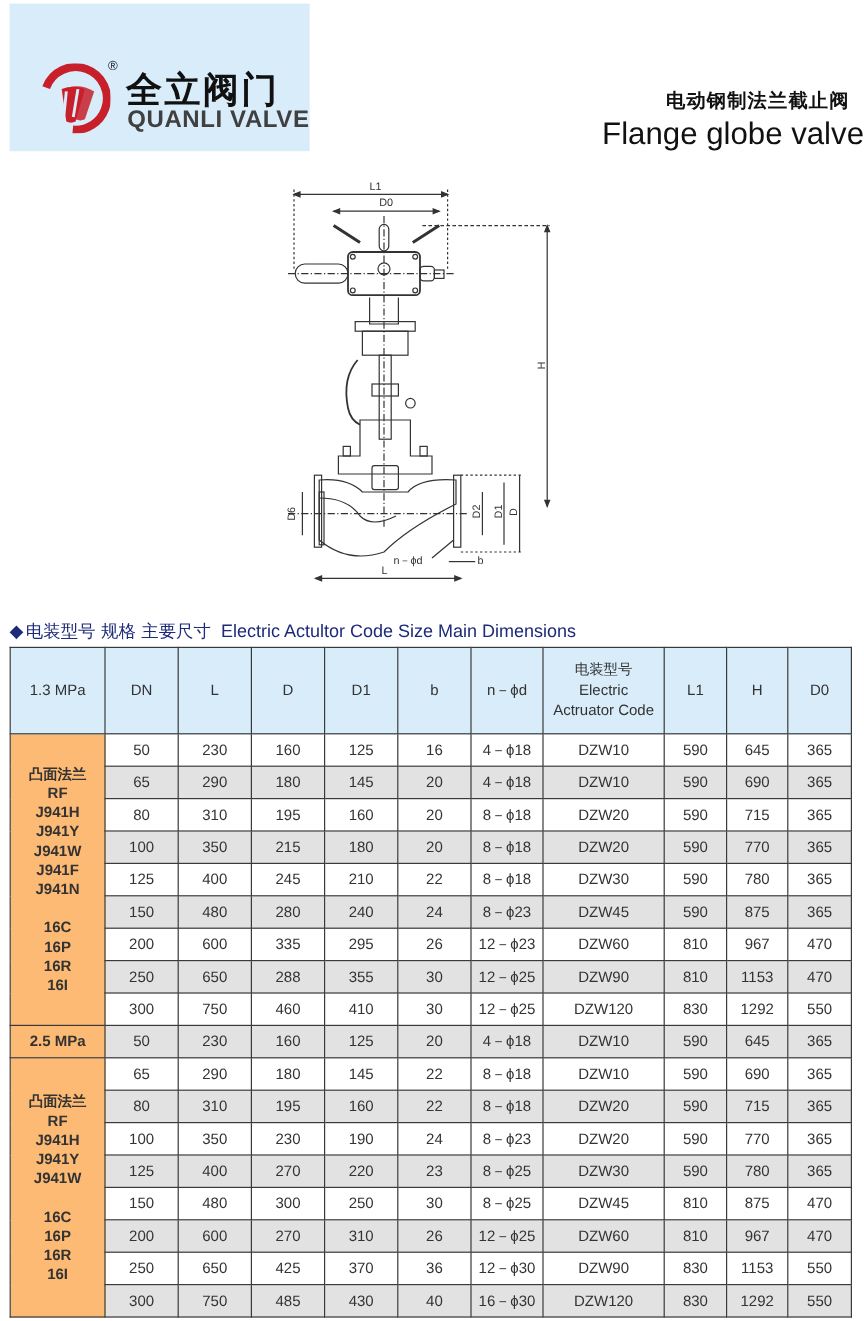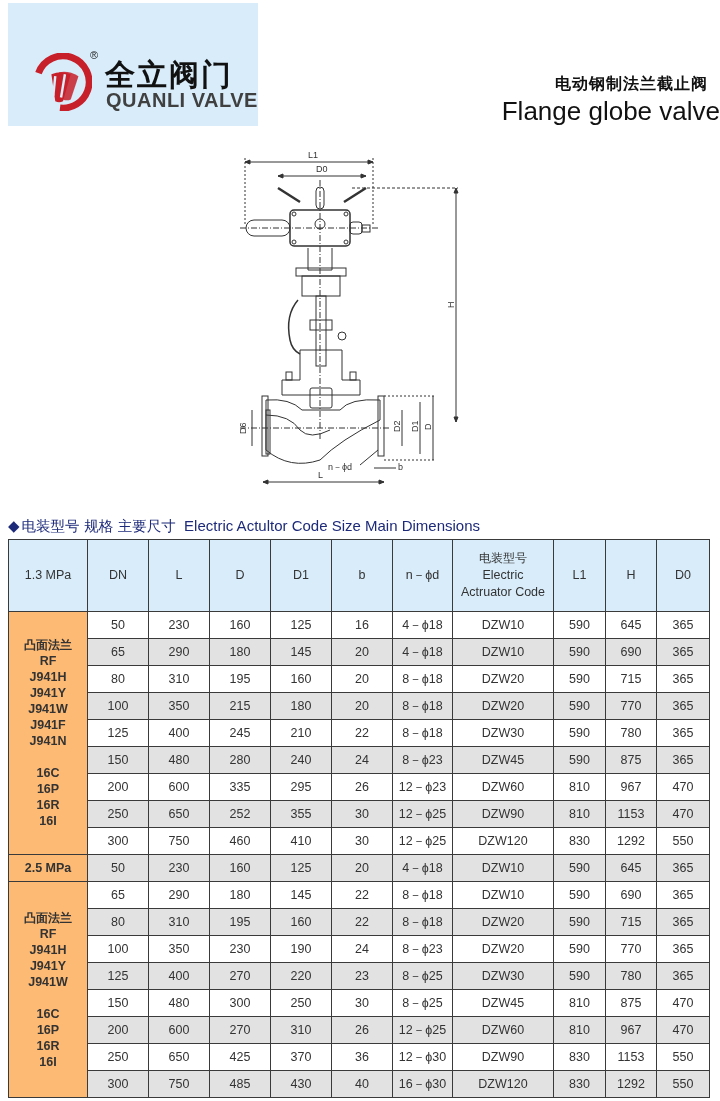--- a/index.html
+++ b/index.html
@@ -253,21 +253,21 @@
         <td>26</td>
         <td>12－ϕ23</td>
         <td>DZW60</td>
         <td>810</td>
         <td>967</td>
         <td>470</td>
       </tr>
       <tr class="g">
         <td>250</td>
         <td>650</td>
-        <td>252</td>
+        <td>288</td>
         <td>355</td>
         <td>30</td>
         <td>12－ϕ25</td>
         <td>DZW90</td>
         <td>810</td>
         <td>1153</td>
         <td>470</td>
       </tr>
       <tr class="w">
         <td>300</td>

